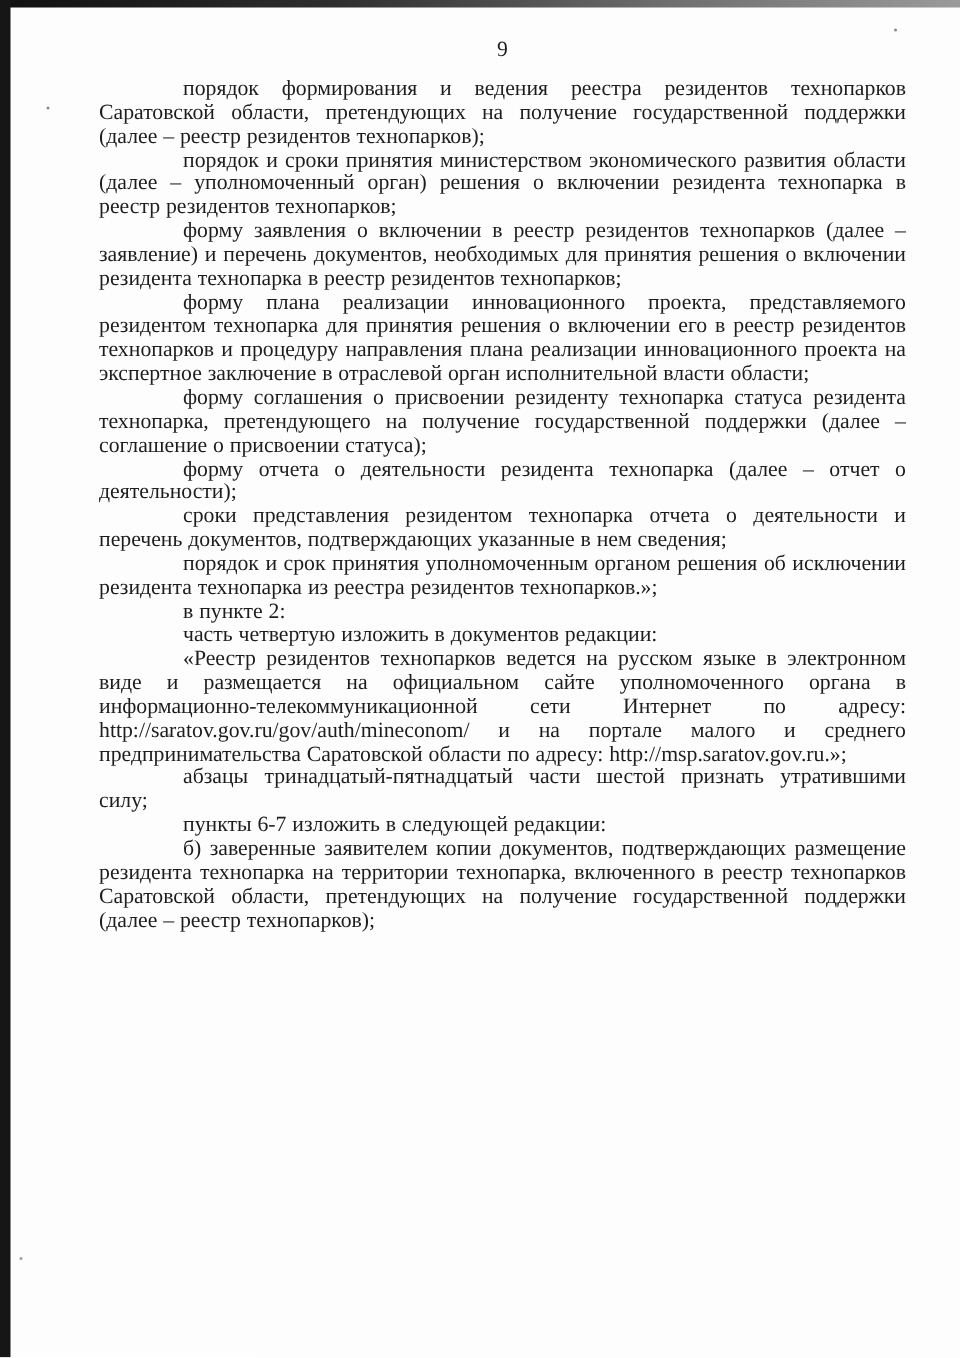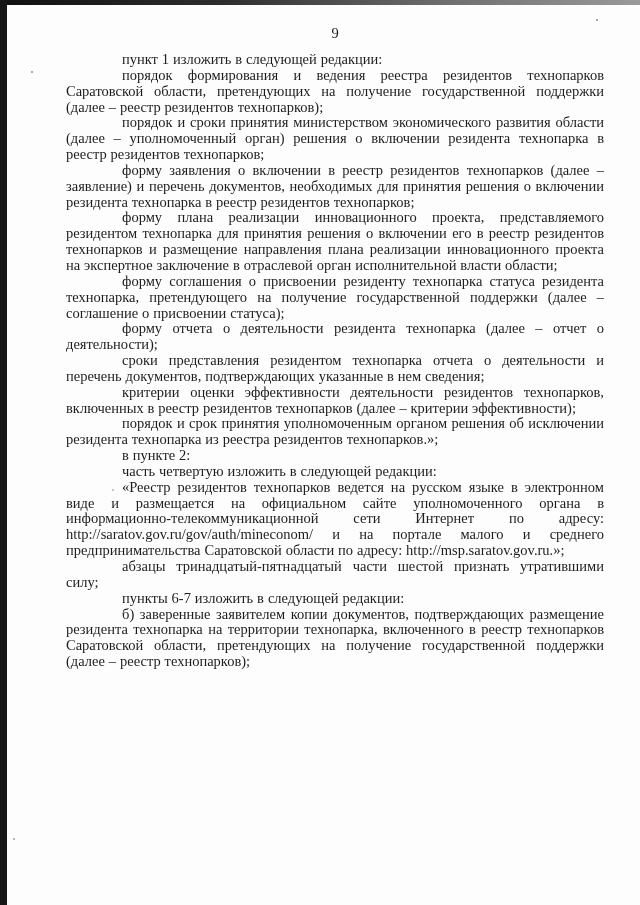--- a/index.html
+++ b/index.html
@@ -71,31 +71,29 @@
   <div class="band-left"></div>
 
   <div class="speck s1"></div>
   <div class="speck s2"></div>
   <div class="speck s3"></div>
   <div class="speck s4"></div>
 
   <div class="content">
     <div class="page-number">9</div>
     <div class="doc-body">
-      <p>пункт 1 изложить в следующей редакции:</p>
       <p>порядок формирования и ведения реестра резидентов технопарков Саратовской области, претендующих на получение государственной поддержки (далее – реестр резидентов технопарков);</p>
       <p>порядок и сроки принятия министерством экономического развития области (далее – уполномоченный орган) решения о включении резидента технопарка в реестр резидентов технопарков;</p>
       <p>форму заявления о включении в реестр резидентов технопарков (далее – заявление) и перечень документов, необходимых для принятия решения о включении резидента технопарка в реестр резидентов технопарков;</p>
-      <p>форму плана реализации инновационного проекта, представляемого резидентом технопарка для принятия решения о включении его в реестр резидентов технопарков и размещение направления плана реализации инновационного проекта на экспертное заключение в отраслевой орган исполнительной власти области;</p>
+      <p>форму плана реализации инновационного проекта, представляемого резидентом технопарка для принятия решения о включении его в реестр резидентов технопарков и процедуру направления плана реализации инновационного проекта на экспертное заключение в отраслевой орган исполнительной власти области;</p>
       <p>форму соглашения о присвоении резиденту технопарка статуса резидента технопарка, претендующего на получение государственной поддержки (далее – соглашение о присвоении статуса);</p>
       <p>форму отчета о деятельности резидента технопарка (далее – отчет о деятельности);</p>
       <p>сроки представления резидентом технопарка отчета о деятельности и перечень документов, подтверждающих указанные в нем сведения;</p>
-      <p>критерии оценки эффективности деятельности резидентов технопарков, включенных в реестр резидентов технопарков (далее – критерии эффективности);</p>
       <p>порядок и срок принятия уполномоченным органом решения об исключении резидента технопарка из реестра резидентов технопарков.»;</p>
       <p>в пункте 2:</p>
-      <p>часть четвертую изложить в следующей редакции:</p>
+      <p>часть четвертую изложить в документов редакции:</p>
       <p>«Реестр резидентов технопарков ведется на русском языке в электронном виде и размещается на официальном сайте уполномоченного органа в информационно-телекоммуникационной сети Интернет по адресу: http://saratov.gov.ru/gov/auth/mineconom/ и на портале малого и среднего предпринимательства Саратовской области по адресу: http://msp.saratov.gov.ru.»;</p>
       <p>абзацы тринадцатый-пятнадцатый части шестой признать утратившими силу;</p>
       <p>пункты 6-7 изложить в следующей редакции:</p>
       <p>б) заверенные заявителем копии документов, подтверждающих размещение резидента технопарка на территории технопарка, включенного в реестр технопарков Саратовской области, претендующих на получение государственной поддержки (далее – реестр технопарков);</p>
     </div>
   </div>
 </div>
 
 </body></html>

